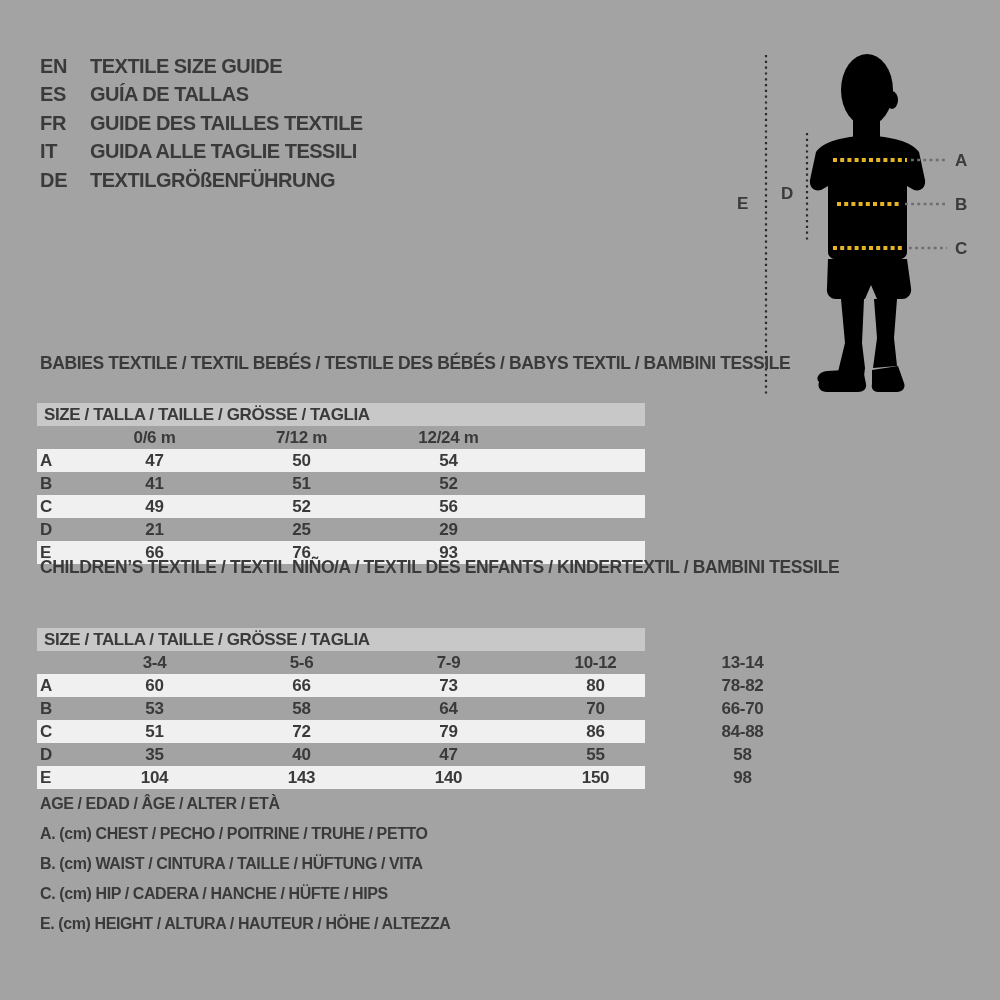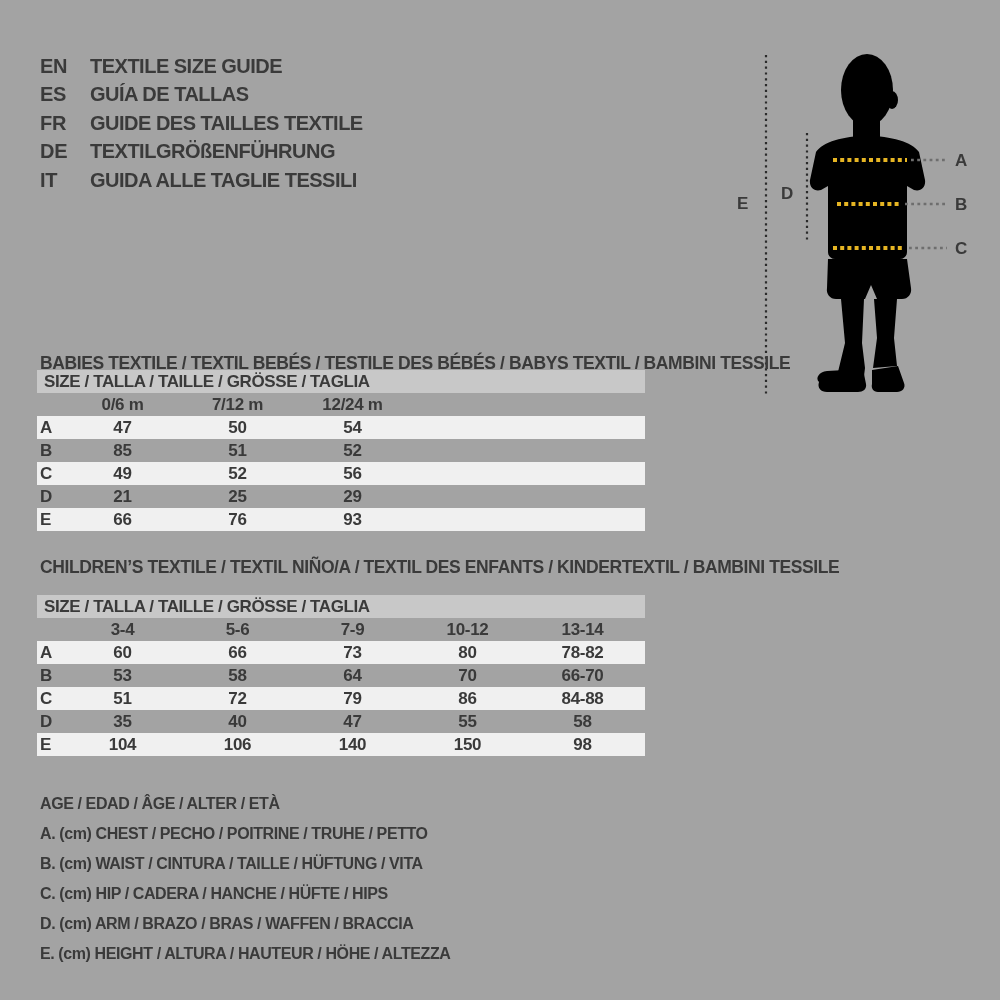--- a/index.html
+++ b/index.html
@@ -12,26 +12,26 @@
   .lang-row{display:flex;height:28.5px;align-items:center;}
   .lang-code{width:50px;font-size:20px;font-weight:bold;letter-spacing:-0.3px;}
   .lang-title{font-size:20px;font-weight:bold;letter-spacing:-0.5px;}
 
   
   .section-title{position:absolute;left:40px;font-size:17.5px;font-weight:bold;letter-spacing:-0.4px;white-space:nowrap;}
   #babies-title{top:353px;}
   #children-title{top:557px;}
 
   
-  .size-table{position:absolute;left:37px;width:608px;}
+  .size-table{position:absolute;left:37px;width:608px;margin-top:33px;}
   #babies-table{top:370px;}
   #children-table{top:595px;}
   .size-bar{height:23px;background:#c8c8c8;display:flex;align-items:center;padding-left:7px;
             font-size:17px;font-weight:bold;letter-spacing:-0.4px;box-sizing:border-box;}
-  .t-row{display:grid;grid-template-columns:28px repeat(5,115px);height:23px;align-items:center;}
+  .t-row{display:grid;grid-template-columns:28px repeat(5,115px);height:23px;align-items:center;gap:32px;}
   .t-row.stripe{background:#f0f0f0;}
   .cell{font-size:17px;font-weight:bold;letter-spacing:-0.3px;}
   .label-cell{padding-left:3px;text-align:left;}
   .val-cell{text-align:center;}
 
   
   .legend{position:absolute;left:40px;top:789px;}
   .legend-line{height:30px;display:flex;align-items:center;font-size:16px;font-weight:bold;
                letter-spacing:-0.4px;white-space:nowrap;}
 
@@ -52,26 +52,26 @@
       </div>
       <div class="lang-row">
         <div class="lang-code">ES</div>
         <div class="lang-title">GUÍA DE TALLAS</div>
       </div>
       <div class="lang-row">
         <div class="lang-code">FR</div>
         <div class="lang-title">GUIDE DES TAILLES TEXTILE</div>
       </div>
       <div class="lang-row">
+        <div class="lang-code">IT</div>
+        <div class="lang-title">GUIDA ALLE TAGLIE TESSILI</div>
+      </div>
+      <div class="lang-row">
         <div class="lang-code">DE</div>
         <div class="lang-title">TEXTILGRÖßENFÜHRUNG</div>
-      </div>
-      <div class="lang-row">
-        <div class="lang-code">IT</div>
-        <div class="lang-title">GUIDA ALLE TAGLIE TESSILI</div>
       </div>
     </div>
 
   <div class="figure">
     <svg width="270" height="370" viewBox="0 0 270 370">
 
       <line x1="51" y1="17" x2="51" y2="357" stroke="#2b2b2b" stroke-width="2.2" stroke-dasharray="2.2 3.6"></line>
 
       <line x1="92" y1="95" x2="92" y2="205" stroke="#2b2b2b" stroke-width="2.2" stroke-dasharray="2.2 3.6"></line>
 
@@ -118,21 +118,21 @@
         <div class="cell val-cell">12/24 m</div>
       </div>
       <div class="t-row data-row stripe">
         <div class="cell label-cell">A</div>
         <div class="cell val-cell">47</div>
         <div class="cell val-cell">50</div>
         <div class="cell val-cell">54</div>
       </div>
       <div class="t-row data-row">
         <div class="cell label-cell">B</div>
-        <div class="cell val-cell">85</div>
+        <div class="cell val-cell">41</div>
         <div class="cell val-cell">51</div>
         <div class="cell val-cell">52</div>
       </div>
       <div class="t-row data-row stripe">
         <div class="cell label-cell">C</div>
         <div class="cell val-cell">49</div>
         <div class="cell val-cell">52</div>
         <div class="cell val-cell">56</div>
       </div>
       <div class="t-row data-row">
@@ -188,29 +188,28 @@
         <div class="cell label-cell">D</div>
         <div class="cell val-cell">35</div>
         <div class="cell val-cell">40</div>
         <div class="cell val-cell">47</div>
         <div class="cell val-cell">55</div>
         <div class="cell val-cell">58</div>
       </div>
       <div class="t-row data-row stripe">
         <div class="cell label-cell">E</div>
         <div class="cell val-cell">104</div>
-        <div class="cell val-cell">106</div>
+        <div class="cell val-cell">143</div>
         <div class="cell val-cell">140</div>
         <div class="cell val-cell">150</div>
         <div class="cell val-cell">98</div>
       </div>
     </div>
 
   <div class="legend" id="legend">
       <div class="legend-line">AGE / EDAD / ÂGE / ALTER / ETÀ</div>
       <div class="legend-line">A. (cm) CHEST / PECHO / POITRINE / TRUHE / PETTO</div>
       <div class="legend-line">B. (cm) WAIST / CINTURA / TAILLE / HÜFTUNG / VITA</div>
       <div class="legend-line">C. (cm) HIP / CADERA / HANCHE / HÜFTE / HIPS</div>
-      <div class="legend-line">D. (cm) ARM / BRAZO / BRAS / WAFFEN / BRACCIA</div>
       <div class="legend-line">E. (cm) HEIGHT / ALTURA / HAUTEUR / HÖHE / ALTEZZA</div>
     </div>
 
 </div>
 
 </body></html>

